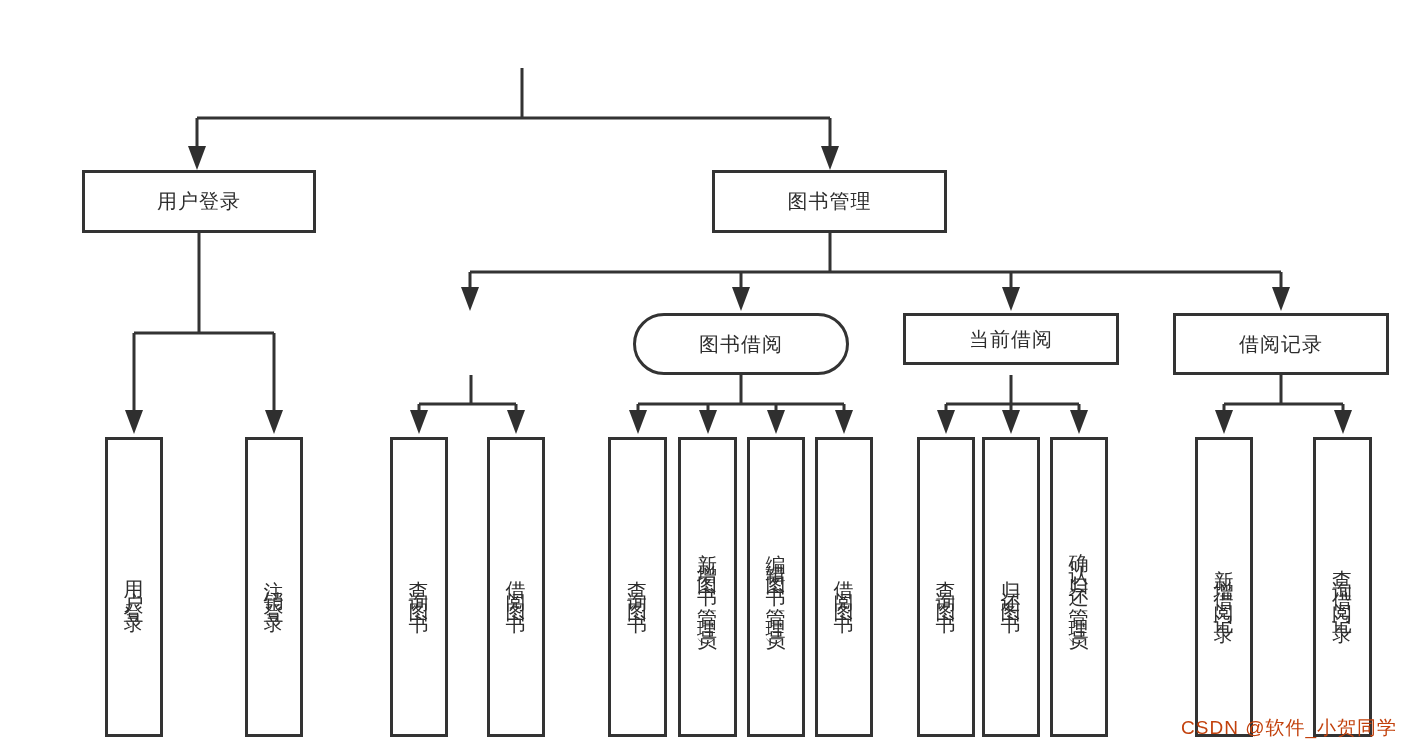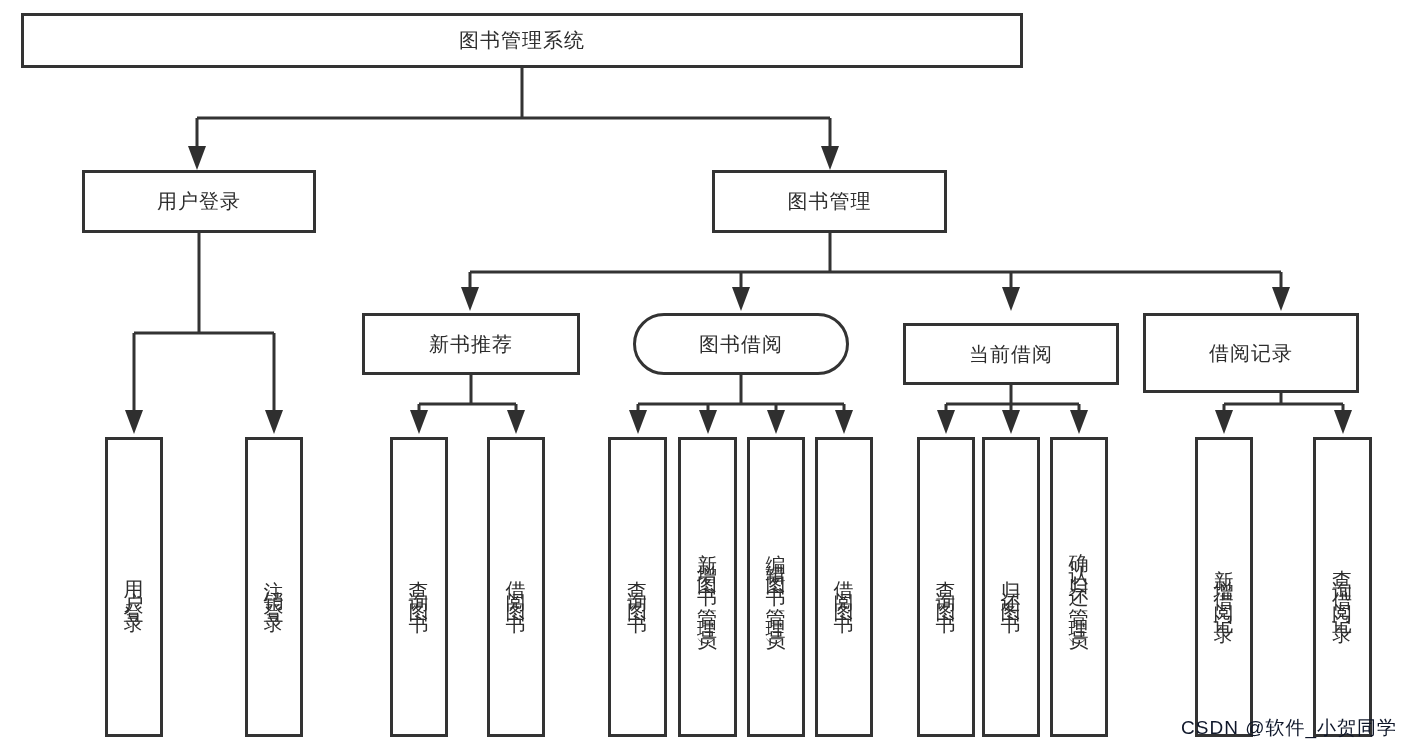--- a/index.html
+++ b/index.html
@@ -47,21 +47,21 @@
     font-size: 20px;
     letter-spacing: 11px;
     line-height: 1;
     white-space: nowrap;
   }
   .watermark {
     position: absolute;
     right: 8px;
     bottom: 6px;
     font-size: 19px;
-    color: #0f172a;
+    color: #c2410c;
     z-index: 3;
     letter-spacing: 1px;
     text-align: right;
   }
 </style>
 </head>
 <body>
 
 <div class="canvas">
 
@@ -98,41 +98,35 @@
       <polygon points="767,410 785,410 776,434"></polygon>
       <polygon points="835,410 853,410 844,434"></polygon>
       <polygon points="937,410 955,410 946,434"></polygon>
       <polygon points="1002,410 1020,410 1011,434"></polygon>
       <polygon points="1070,410 1088,410 1079,434"></polygon>
       <polygon points="1215,410 1233,410 1224,434"></polygon>
       <polygon points="1334,410 1352,410 1343,434"></polygon>
     </g>
   </svg>
 
-  <div class="box" style="left:21px; top:13px; width:1002px; height:55px;">
-    <span>图书管理系统</span>
-  </div>
 
   <div class="box" style="left:82px; top:170px; width:234px; height:63px;">
     <span>用户登录</span>
   </div>
   <div class="box" style="left:712px; top:170px; width:235px; height:63px;text-align:center;">
     <span>图书管理</span>
   </div>
 
-  <div class="box" style="left:362px; top:313px; width:218px; height:62px;">
-    <span>新书推荐</span>
-  </div>
   <div class="box" style="left:633px; top:313px; width:216px; height:62px;border-radius:31px;">
     <span>图书借阅</span>
   </div>
-  <div class="box" style="left:903px; top:313px; width:216px; height:62px;margin-top:10px;">
+  <div class="box" style="left:903px; top:313px; width:216px; height:52px;">
     <span>当前借阅</span>
   </div>
-  <div class="box" style="left:1143px; top:313px; width:216px; height:80px;">
+  <div class="box" style="left:1173px; top:313px; width:216px; height:62px;">
     <span>借阅记录</span>
   </div>
 
   <div class="vbox" style="left:105px; top:437px; width:58px; height:300px;">
     <span class="vtext">用户登录</span>
   </div>
   <div class="vbox" style="left:245px; top:437px; width:58px; height:300px;">
     <span class="vtext">注销登录</span>
   </div>
 

